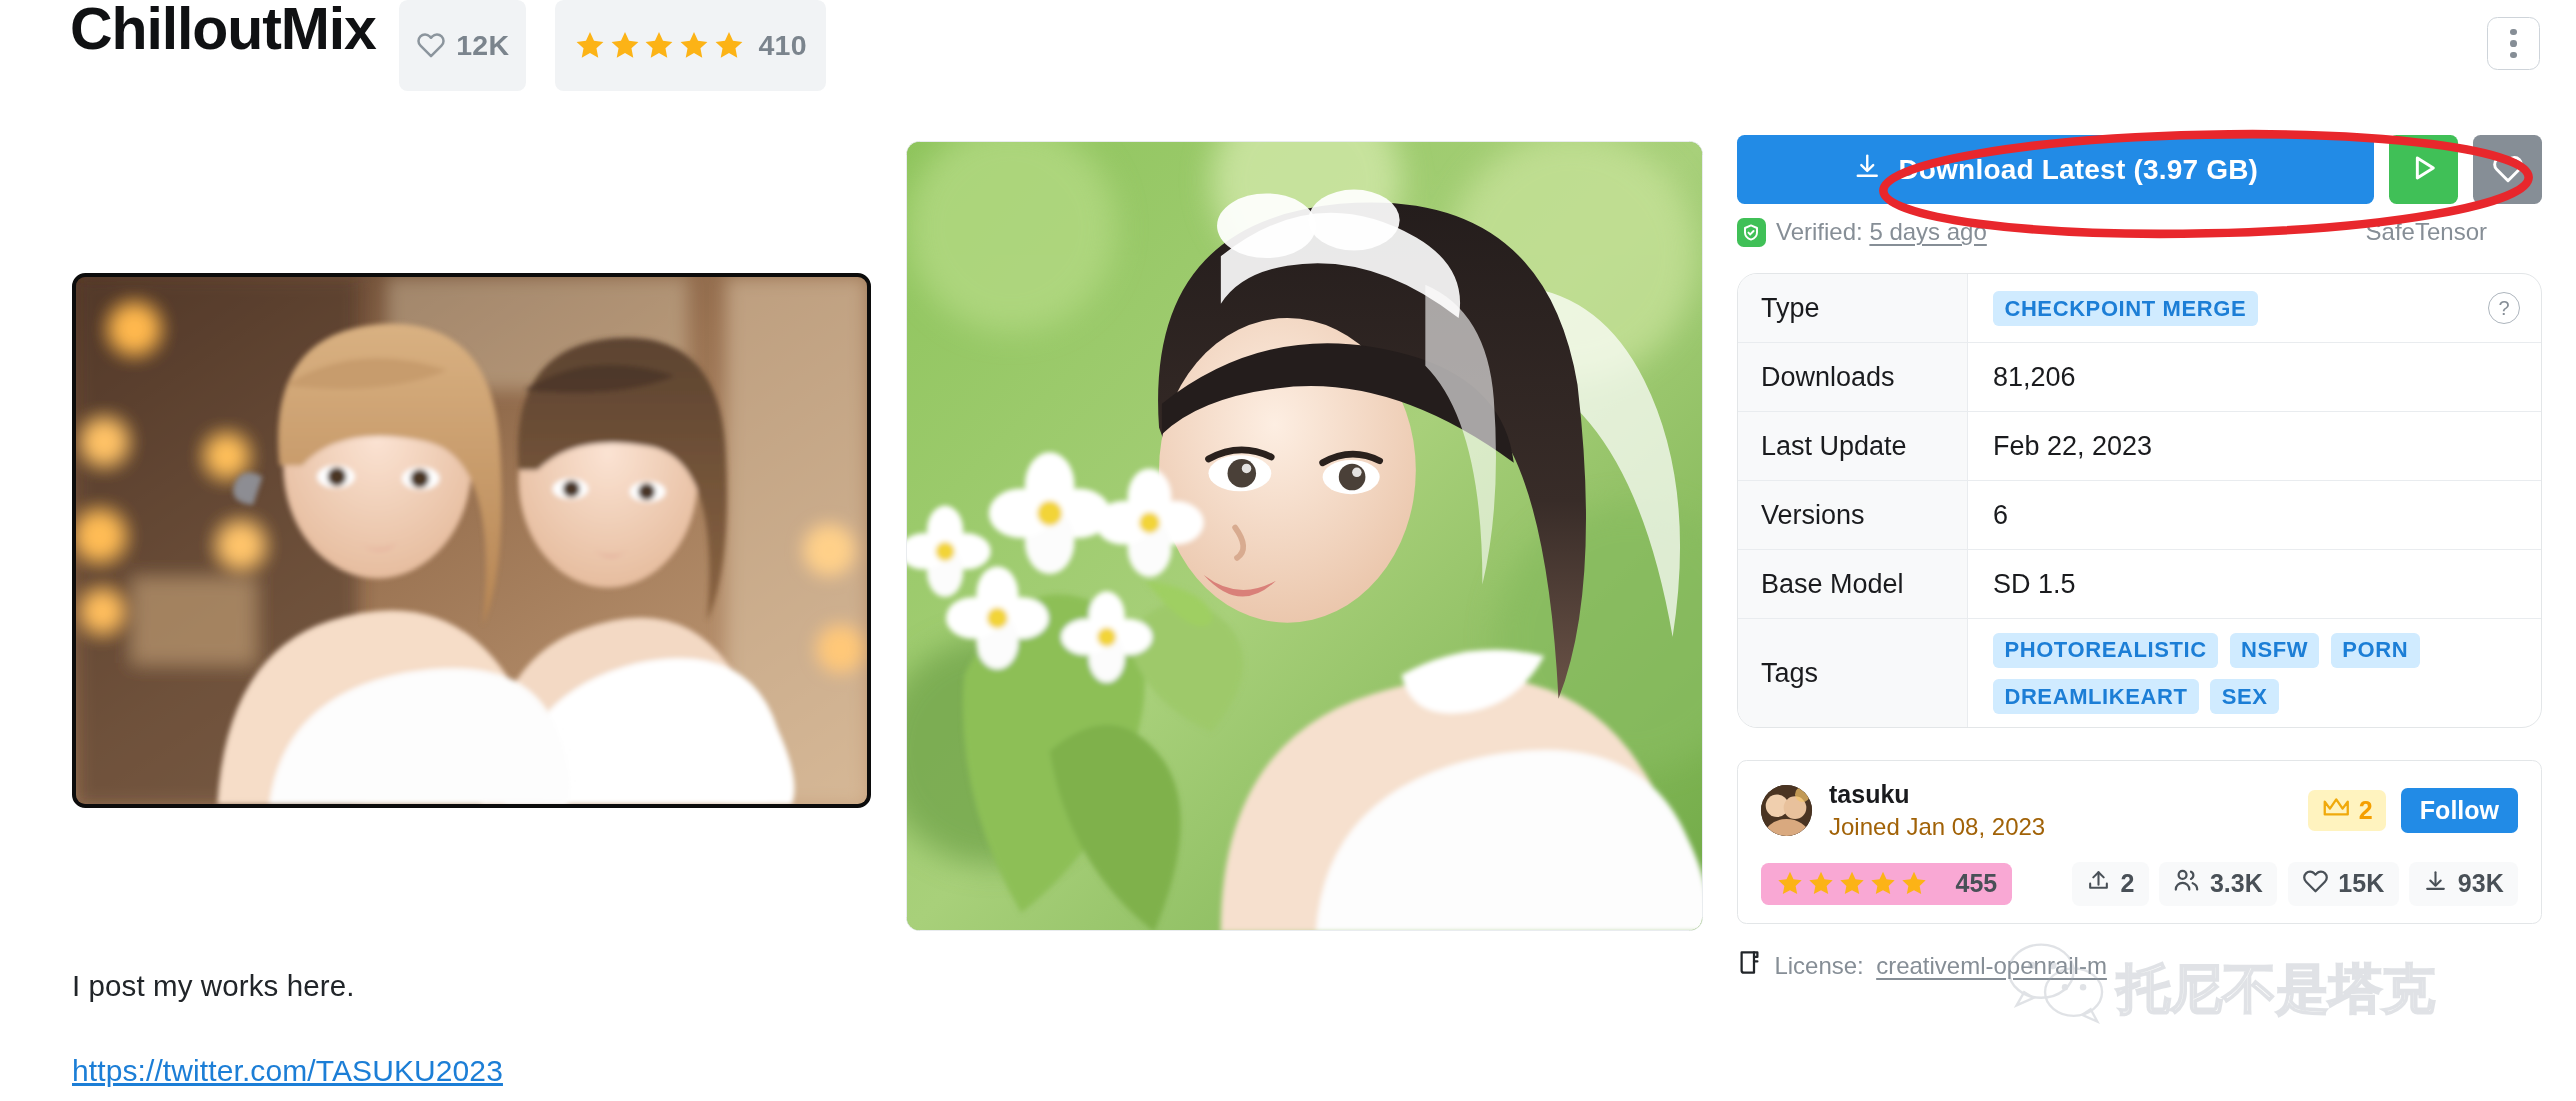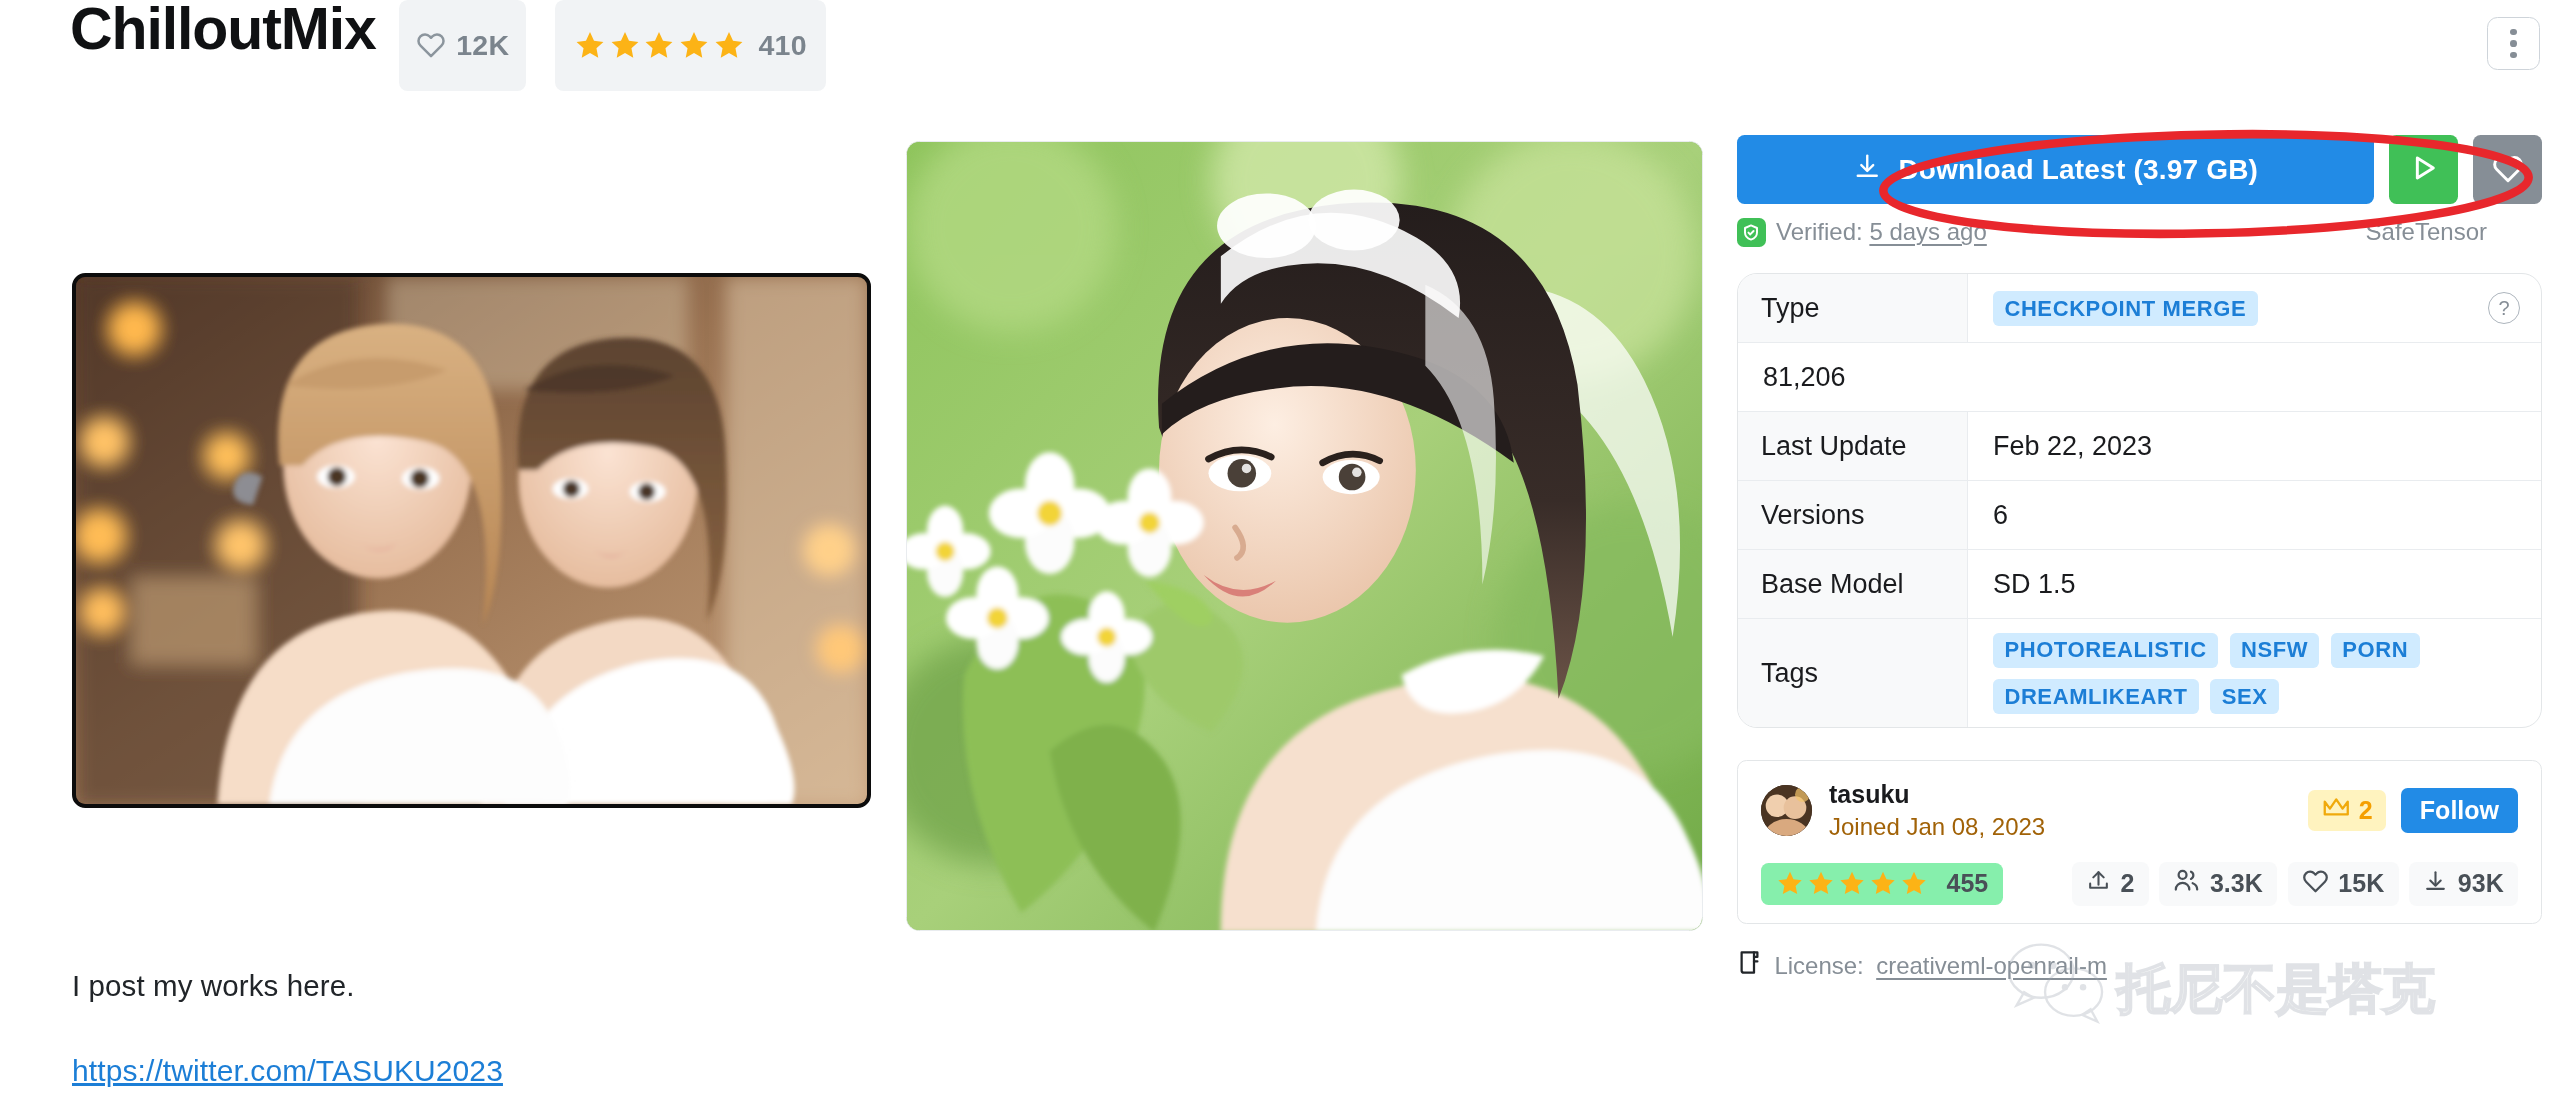--- a/index.html
+++ b/index.html
@@ -138,22 +138,22 @@
     background: #fff3bf; border-radius: 6.7px; padding: 5.7px 13.3px;
     display: flex; align-items: center; gap: 8.6px;
     font-size: 25px; font-weight: 700; color: #f59f00;
   }
   .follow {
     background: #228be6; color: #fff; border-radius: 6.7px;
     padding: 7.6px 19px; font-size: 25px; font-weight: 600;
   }
   .crow2 { display: flex; align-items: center; margin-top: 21px; }
   .rate-pill {
-    background: #86efac; border-radius: 7.6px; padding: 6.7px 15px;
-    display: flex; align-items: center; gap: 19px;
+    background: #f9a8d4; border-radius: 7.6px; padding: 6.7px 15px;
+    display: flex; align-items: center; gap: 28px;
   }
   .rate-pill .n { font-size: 25px; font-weight: 700; color: #495057; }
   .stats { margin-left: auto; display: flex; gap: 10.5px; }
   .stat {
     background: #f8f9fa; border-radius: 7.6px; padding: 6.7px 14.3px;
     display: flex; align-items: center; gap: 9.5px;
     font-size: 25px; font-weight: 700; color: #495057;
   }
 
   .license {
@@ -459,20 +459,21 @@
 
       <div class="irow">
         <div class="ikey">Type</div>
         <div class="ival">
           <span class="badge">CHECKPOINT MERGE</span>
           <span class="help">?</span>
         </div>
       </div>
 
       <div class="irow">
+        <div class="ikey">Downloads</div>
         <div class="ival">81,206</div>
       </div>
 
       <div class="irow">
         <div class="ikey">Last Update</div>
         <div class="ival">Feb 22, 2023</div>
       </div>
 
       <div class="irow">
         <div class="ikey">Versions</div>

